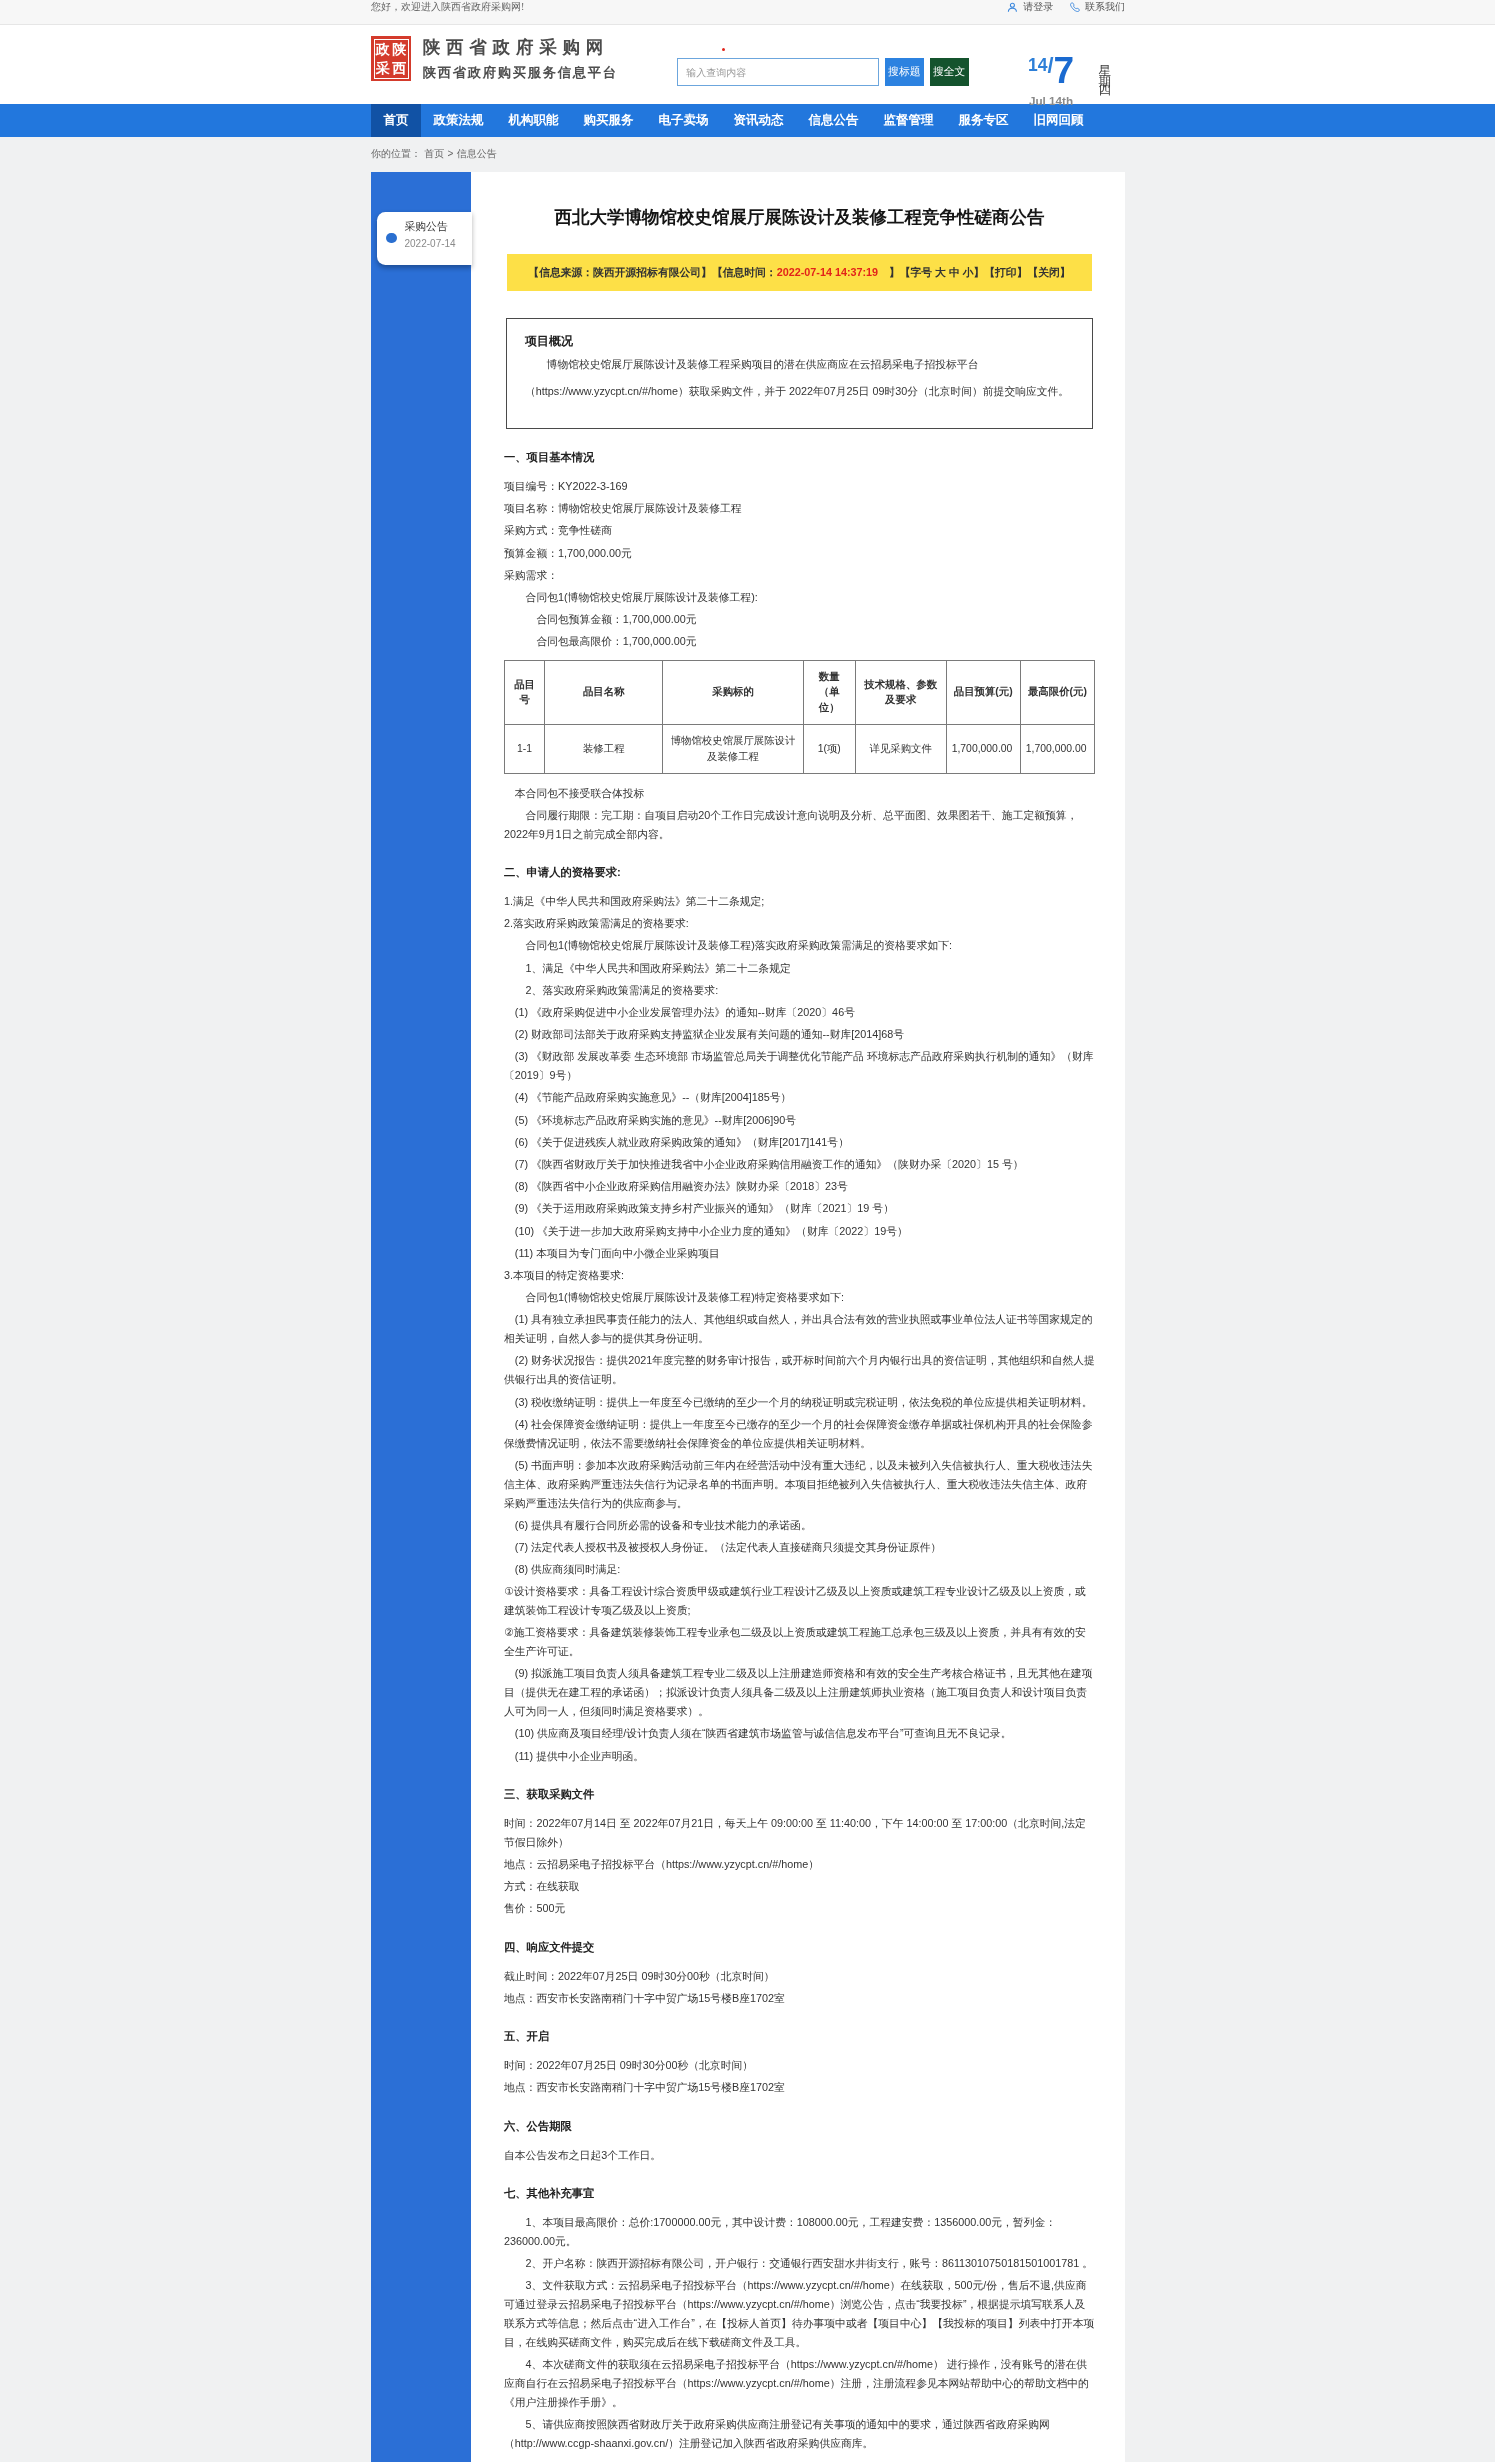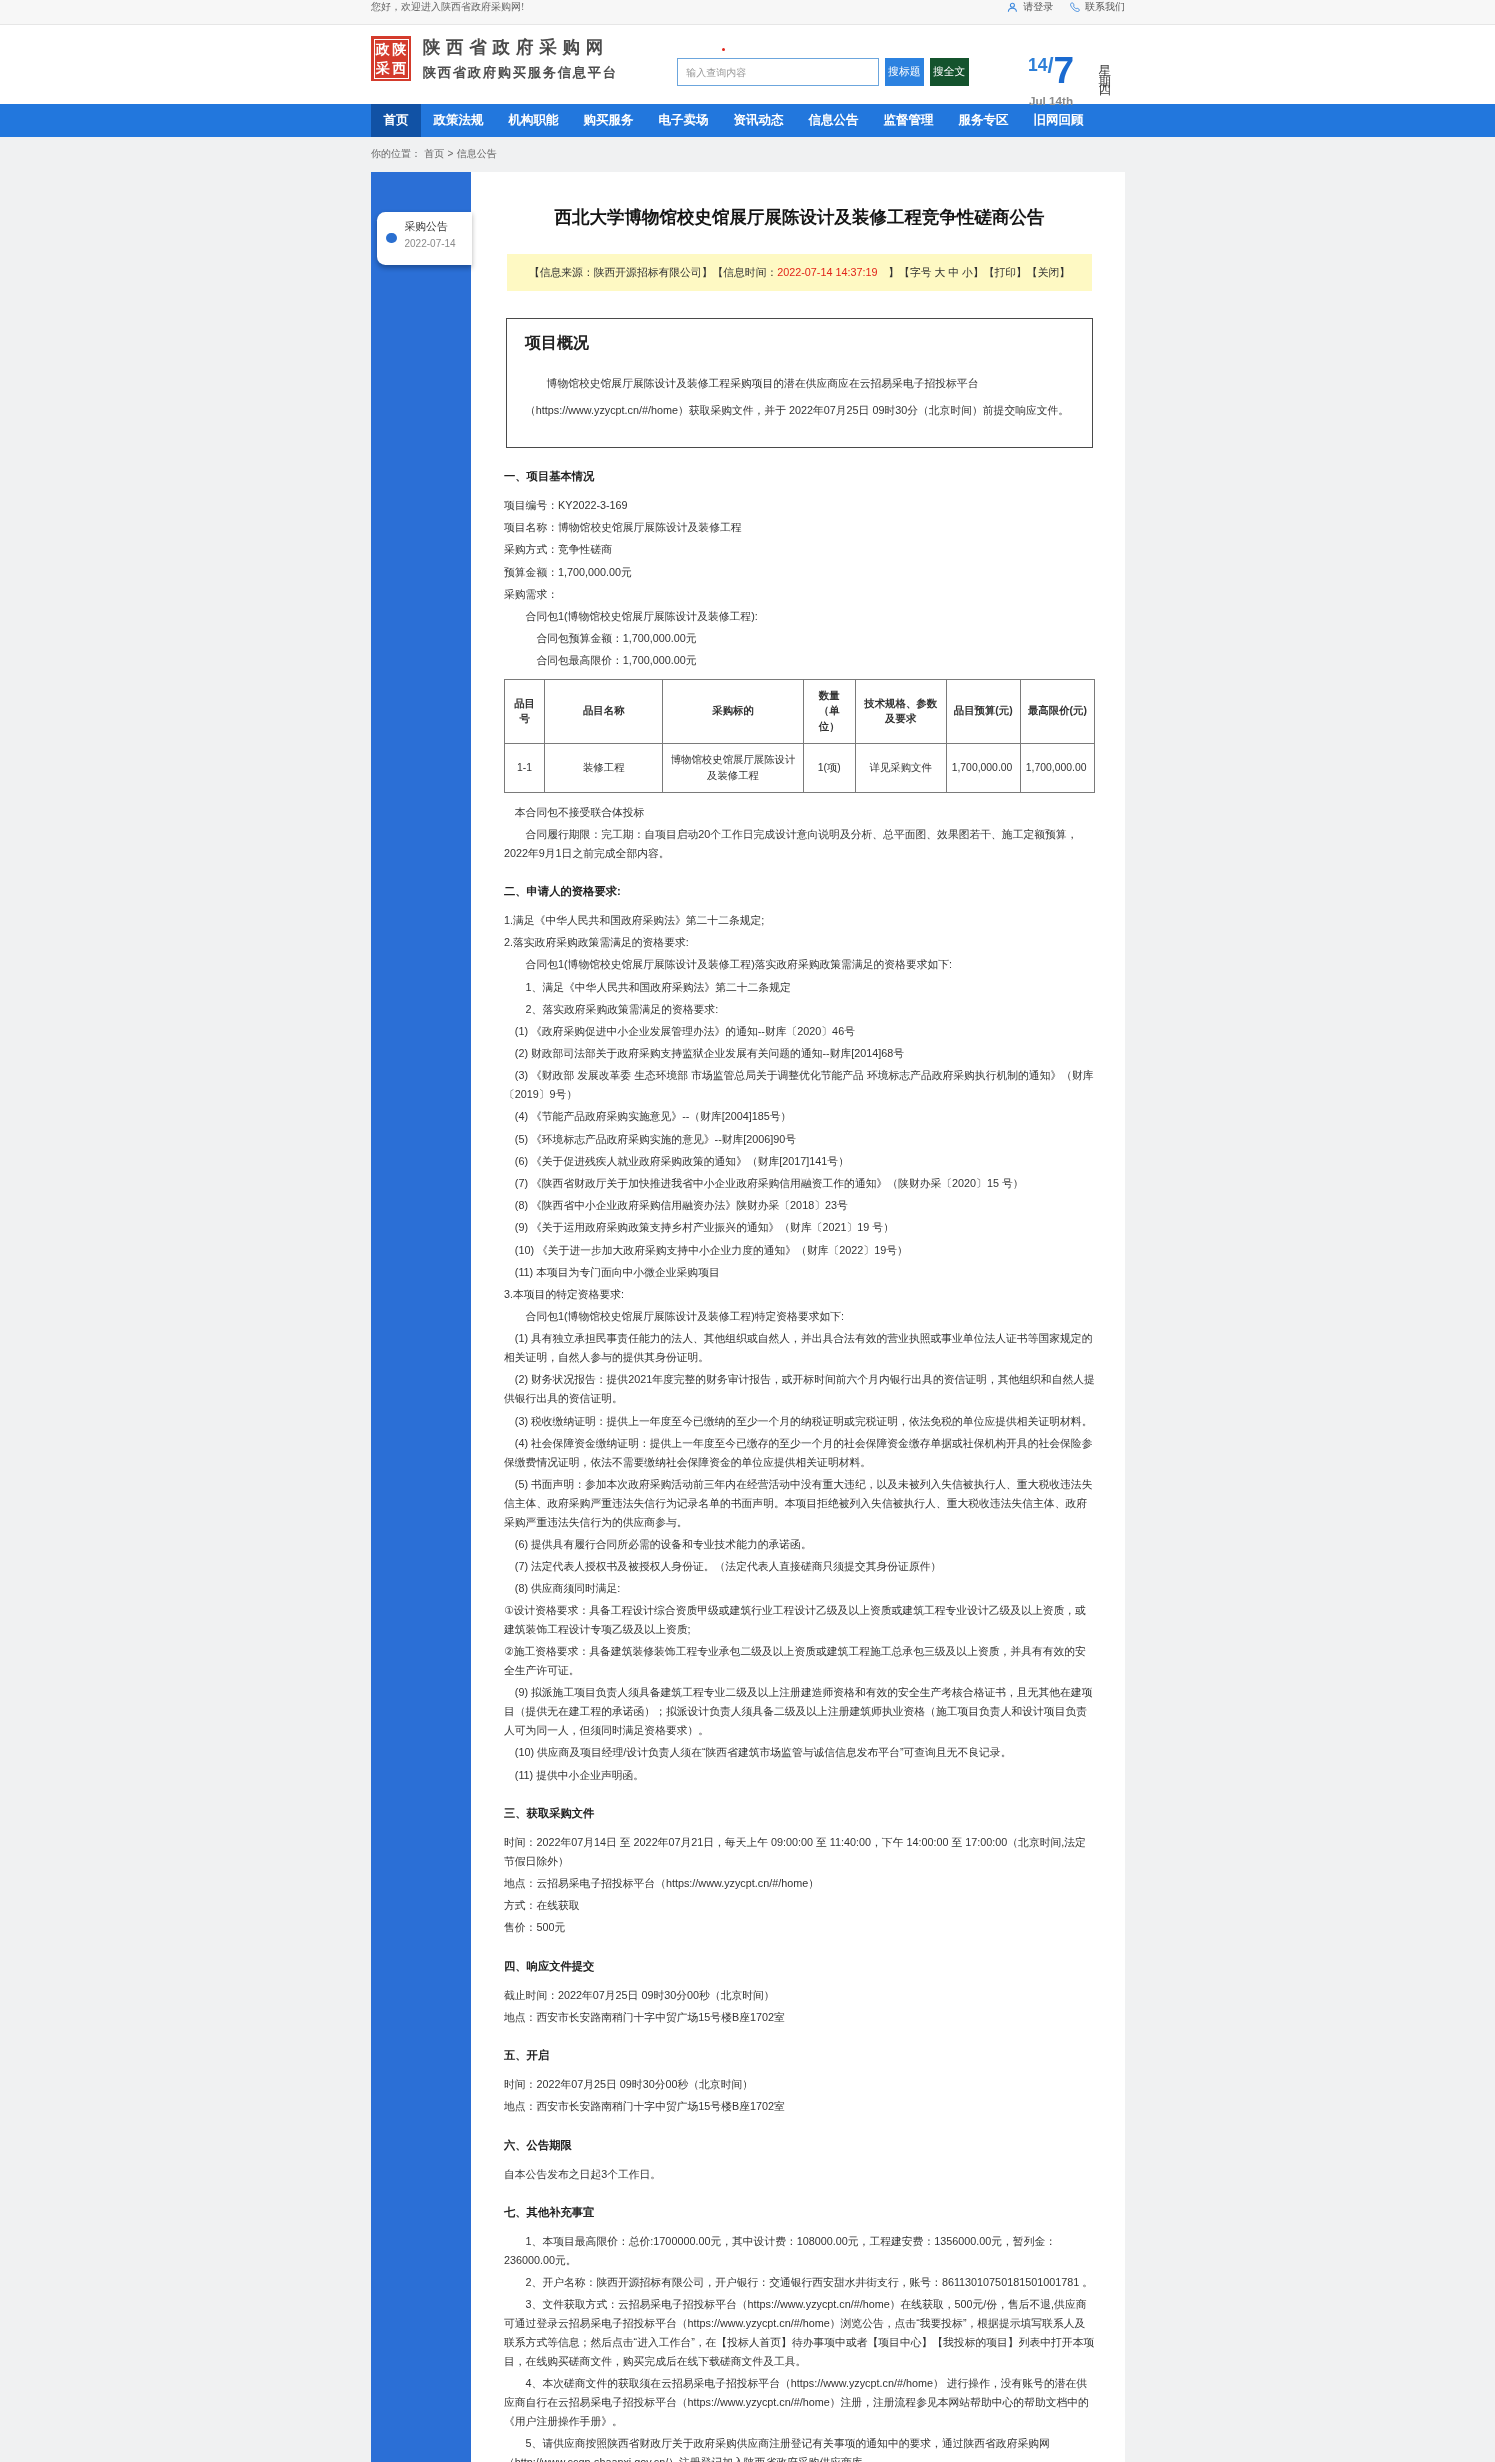--- a/index.html
+++ b/index.html
@@ -69,25 +69,25 @@
               border-radius:8.3px 0 0 8.3px; box-shadow:0 2.5px 5.8px rgba(0,0,0,.3); z-index:2;
               padding:8.3px 0 0 27.5px; cursor:pointer; }
   .side-tab .dot { position:absolute; left:9.2px; top:21px; width:10.8px; height:10.8px;
                    border-radius:50%; background:#2a6fd0; }
   .side-tab-label { font-size:10.8px; color:#333; }
   .side-tab-date { font-size:10px; color:#8a8a8a; margin-top:4.2px; }
   .card { position:relative; margin-left:471px; width:654px; background:#fff;
           padding:30px 30px 28px 33px; z-index:1; }
 
   .doc-title { text-align:center; font-size:17.5px; font-weight:bold; color:#151515; margin:3.3px 0 25px; }
-  .meta-bar { background:#fef9c3; text-align:center; font-size:10.8px; color:#333;
-              padding:11.7px 3.3px; margin:0 3.3px 27px; }
+  .meta-bar { background:#fde047; text-align:center; font-size:10.8px; color:#333;
+              padding:11.7px 3.3px; margin:0 3.3px 27px;font-weight:bold; }
   .meta-time { color:#e2231a; }
   .overview { border:0.8px solid #4a4a4a; padding:13.3px 18.3px 23px; margin:0 1.7px 5px; }
-  .overview h4 { font-size:16px; color:#222; margin-bottom:16px; }
+  .overview h4 { font-size:12px; color:#222; margin-bottom:1px; }
   .overview p { font-size:10.8px; line-height:2.5; color:#333; }
 
   .sec h3 { font-size:11.3px; font-weight:bold; color:#222; margin:21.7px 0 11.7px; }
   .sec p { font-size:10.8px; line-height:1.75; color:#333; margin:3.3px 0; }
 
   table.items { width:100%; border-collapse:collapse; margin:8.3px 0 10px; }
   table.items th, table.items td { border:0.8px solid #7a7a7a; text-align:center;
       font-size:10.4px; color:#333; padding:8.3px 5px; line-height:1.5; }
   table.items th { font-weight:bold; }
   table.items th:nth-child(1), table.items td:nth-child(1){ width:7%; }

